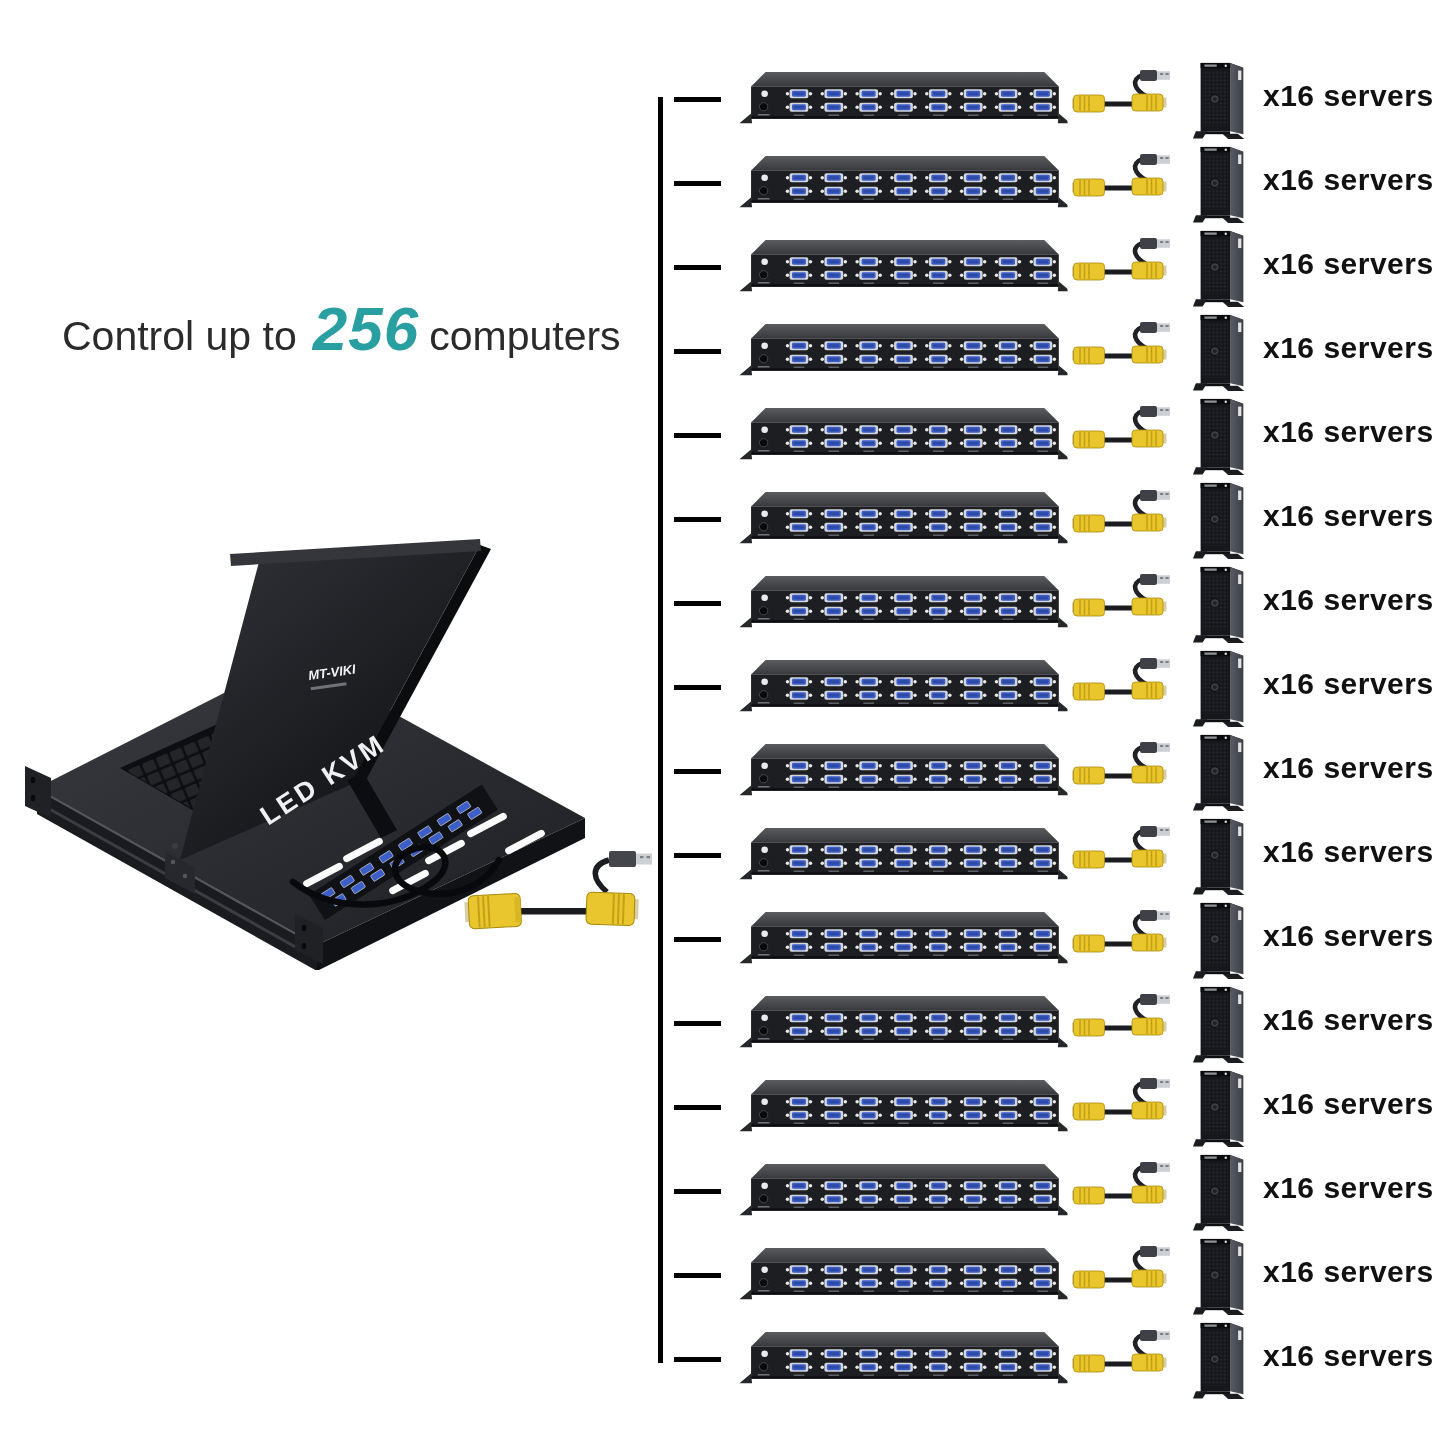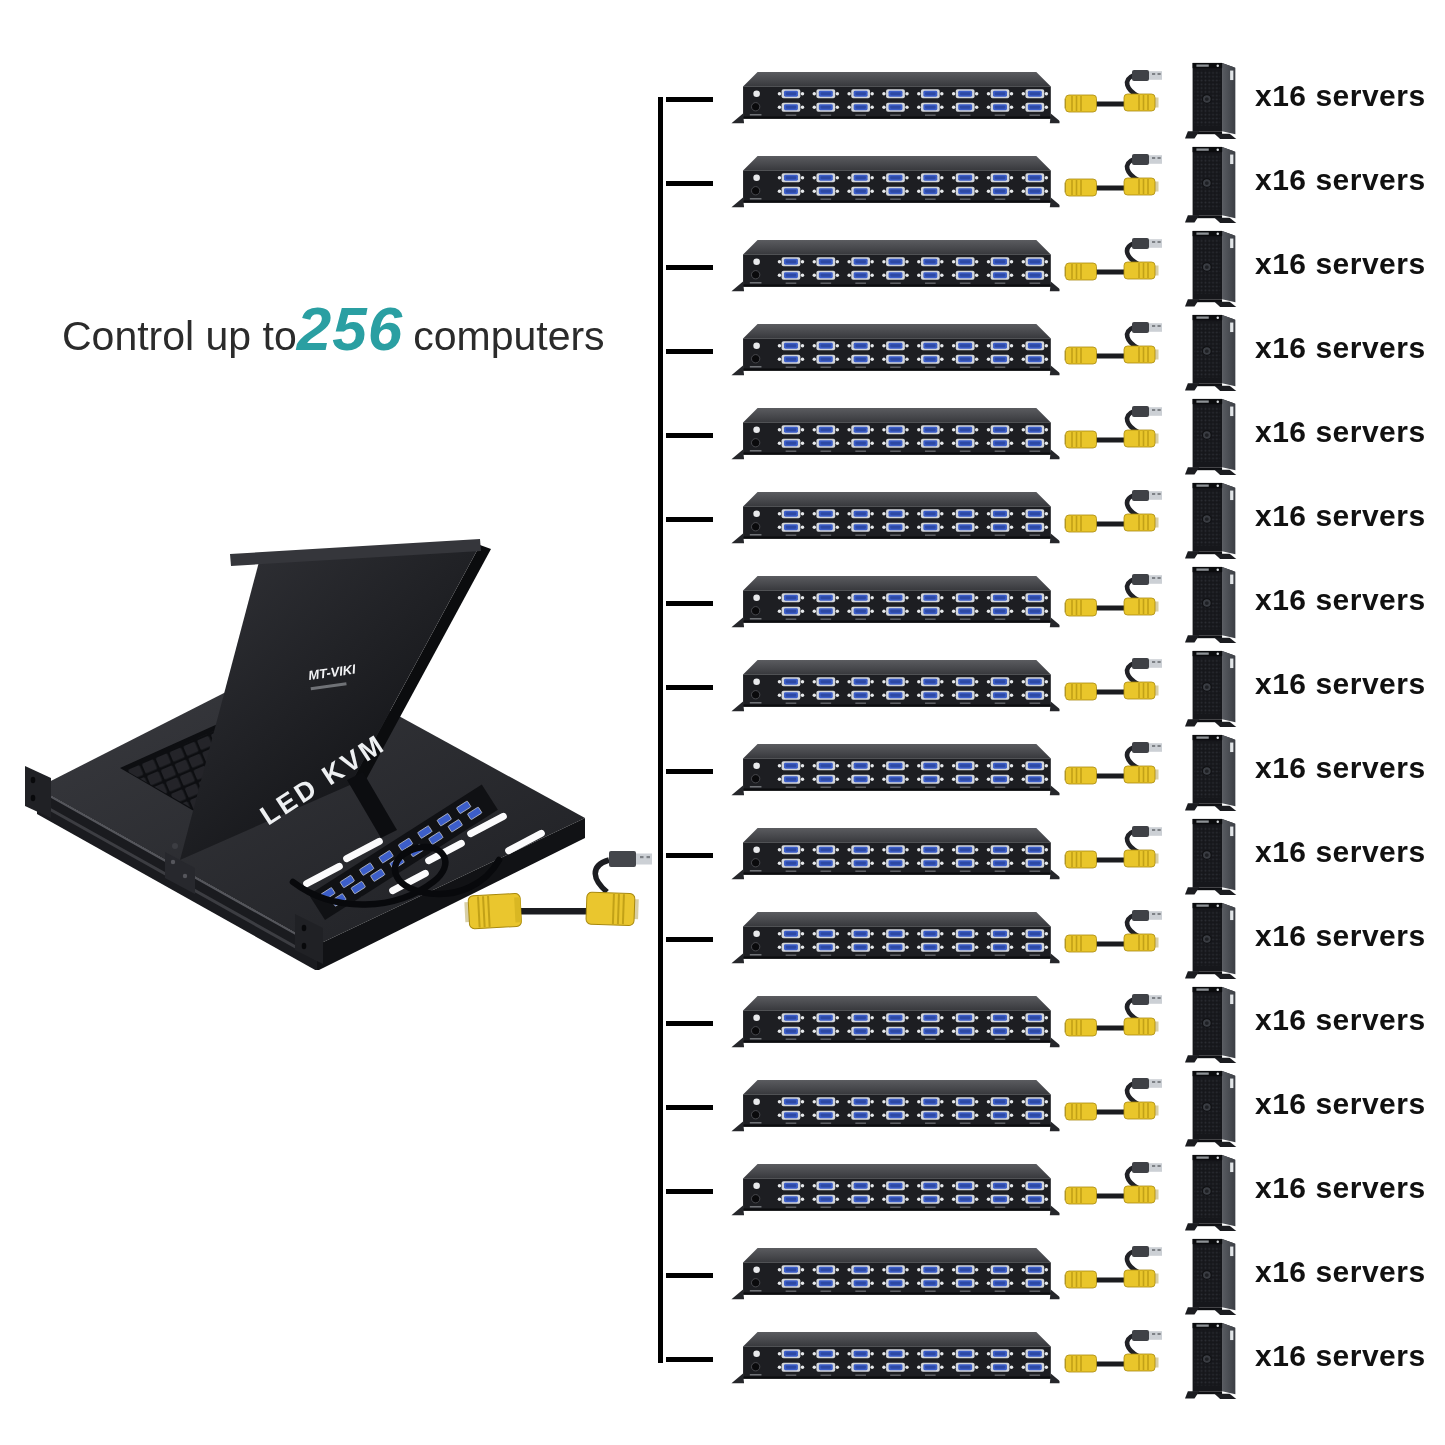--- a/index.html
+++ b/index.html
@@ -6,27 +6,27 @@
   .page{
     position:relative;width:1445px;height:1445px;background:#ffffff;overflow:hidden;
     font-family:"Liberation Sans", sans-serif;
   }
   
   .headline{position:absolute;left:62px;top:296px;color:#2b2b2b;}
   .headline .line1{display:block;font-size:41px;line-height:66px;white-space:nowrap;}
   .headline .line2{display:block;font-size:41px;line-height:54px;white-space:nowrap;}
   .headline .hl{
     font-size:62px;font-weight:bold;font-style:italic;color:#2a9fa2;
-    margin-left:0;margin-right:10px;letter-spacing:1px;
+    margin-left:16px;margin-right:10px;letter-spacing:1px;
   }
   
   .product-svg{position:absolute;left:25px;top:530px;width:640px;height:440px;}
   
   .bus{position:absolute;left:658px;top:97px;width:5px;height:1266px;background:#000;}
-  .chain-row{position:absolute;left:8px;width:1270px;height:84px;}
+  .chain-row{position:absolute;left:16px;width:1270px;height:84px;}
   .stub{position:absolute;left:658px;top:39px;width:47px;height:5px;background:#000;}
   .kvm-svg{position:absolute;left:722px;top:11px;width:330px;height:60px;}
   .cable-svg{position:absolute;left:1056px;top:9px;width:106px;height:50px;}
   .server-svg{position:absolute;left:1177px;top:2px;width:57px;height:80px;}
   .row-label{
     position:absolute;left:1247px;top:0;height:84px;display:flex;align-items:center;
     font-size:30px;font-weight:bold;color:#111;letter-spacing:0.5px;transform:translateY(-4px);
     white-space:nowrap;
   }
   .defs-svg{position:absolute;width:0;height:0;overflow:hidden;}

